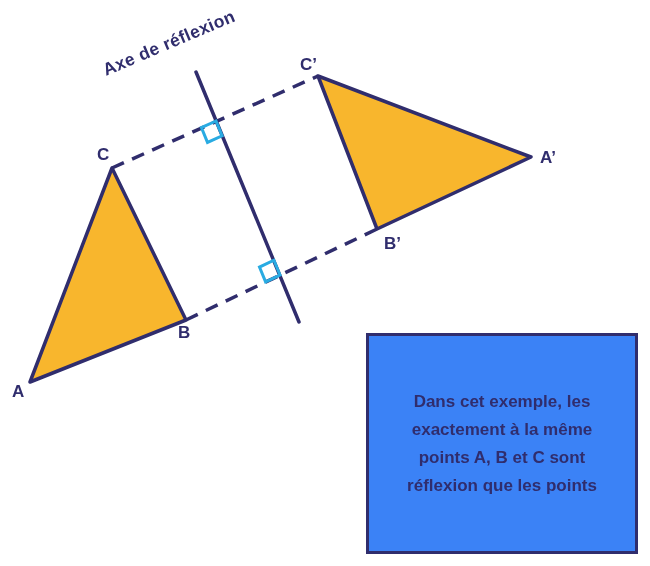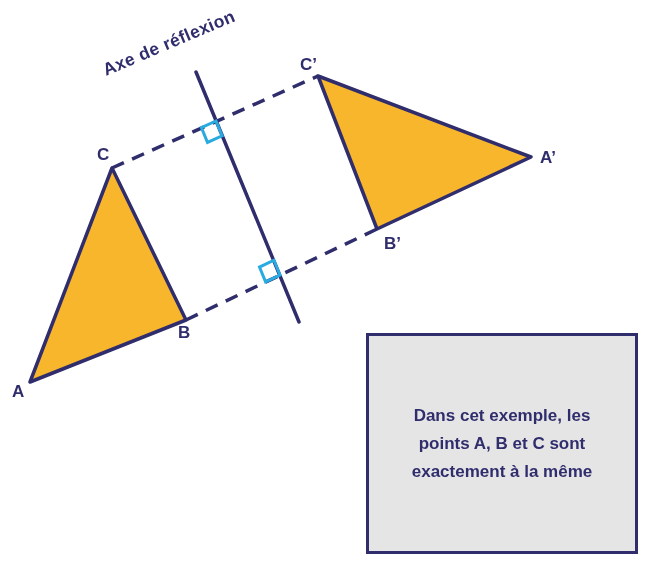--- a/index.html
+++ b/index.html
@@ -22,21 +22,21 @@
   .axis-label-text{font-size:17.5px;letter-spacing:.4px;}
   .dash{stroke:var(--navy);stroke-width:3.5;stroke-dasharray:13 9;fill:none;stroke-linecap:butt;}
   .axis{stroke:var(--navy);stroke-width:3.5;stroke-linecap:round;}
   .tri{fill:var(--yellow);stroke:var(--navy);stroke-width:3.5;stroke-linejoin:round;}
   .sq{fill:none;stroke:var(--blue);stroke-width:3;stroke-linejoin:miter;}
   #explanation-box{
     position:absolute;left:366px;top:333px;width:266px;height:215px;
     border:3px solid var(--navy);
     display:flex;flex-direction:column;justify-content:center;align-items:center;
     text-align:center;color:var(--navy);font-weight:bold;
-    font-size:17px;line-height:28px;background:#e5e5e5;
+    font-size:17px;line-height:28px;background:#3b82f6;
   }
 </style>
 </head>
 <body>
 
 <div id="stage">
 
   <svg width="650" height="566" viewBox="0 0 650 566" aria-hidden="false">
 
     <line x1="112" y1="168" x2="318" y2="76" class="dash"></line>
@@ -55,17 +55,18 @@
     <text x="97" y="160" class="vertex-label">C</text>
     <text x="540" y="163" class="vertex-label">A’</text>
     <text x="384" y="249" class="vertex-label">B’</text>
     <text x="300" y="70" class="vertex-label">C’</text>
 
     <text transform="translate(106,76) rotate(-23)" class="axis-label-text">Axe de réflexion</text>
   </svg>
 
   <div id="explanation-box">
     <div>Dans cet exemple, les</div>
+    <div>exactement à la même</div>
     <div>points A, B et C sont</div>
-    <div>exactement à la même</div>
+    <div>réflexion que les points</div>
   </div>
 
 </div>
 
 </body></html>

